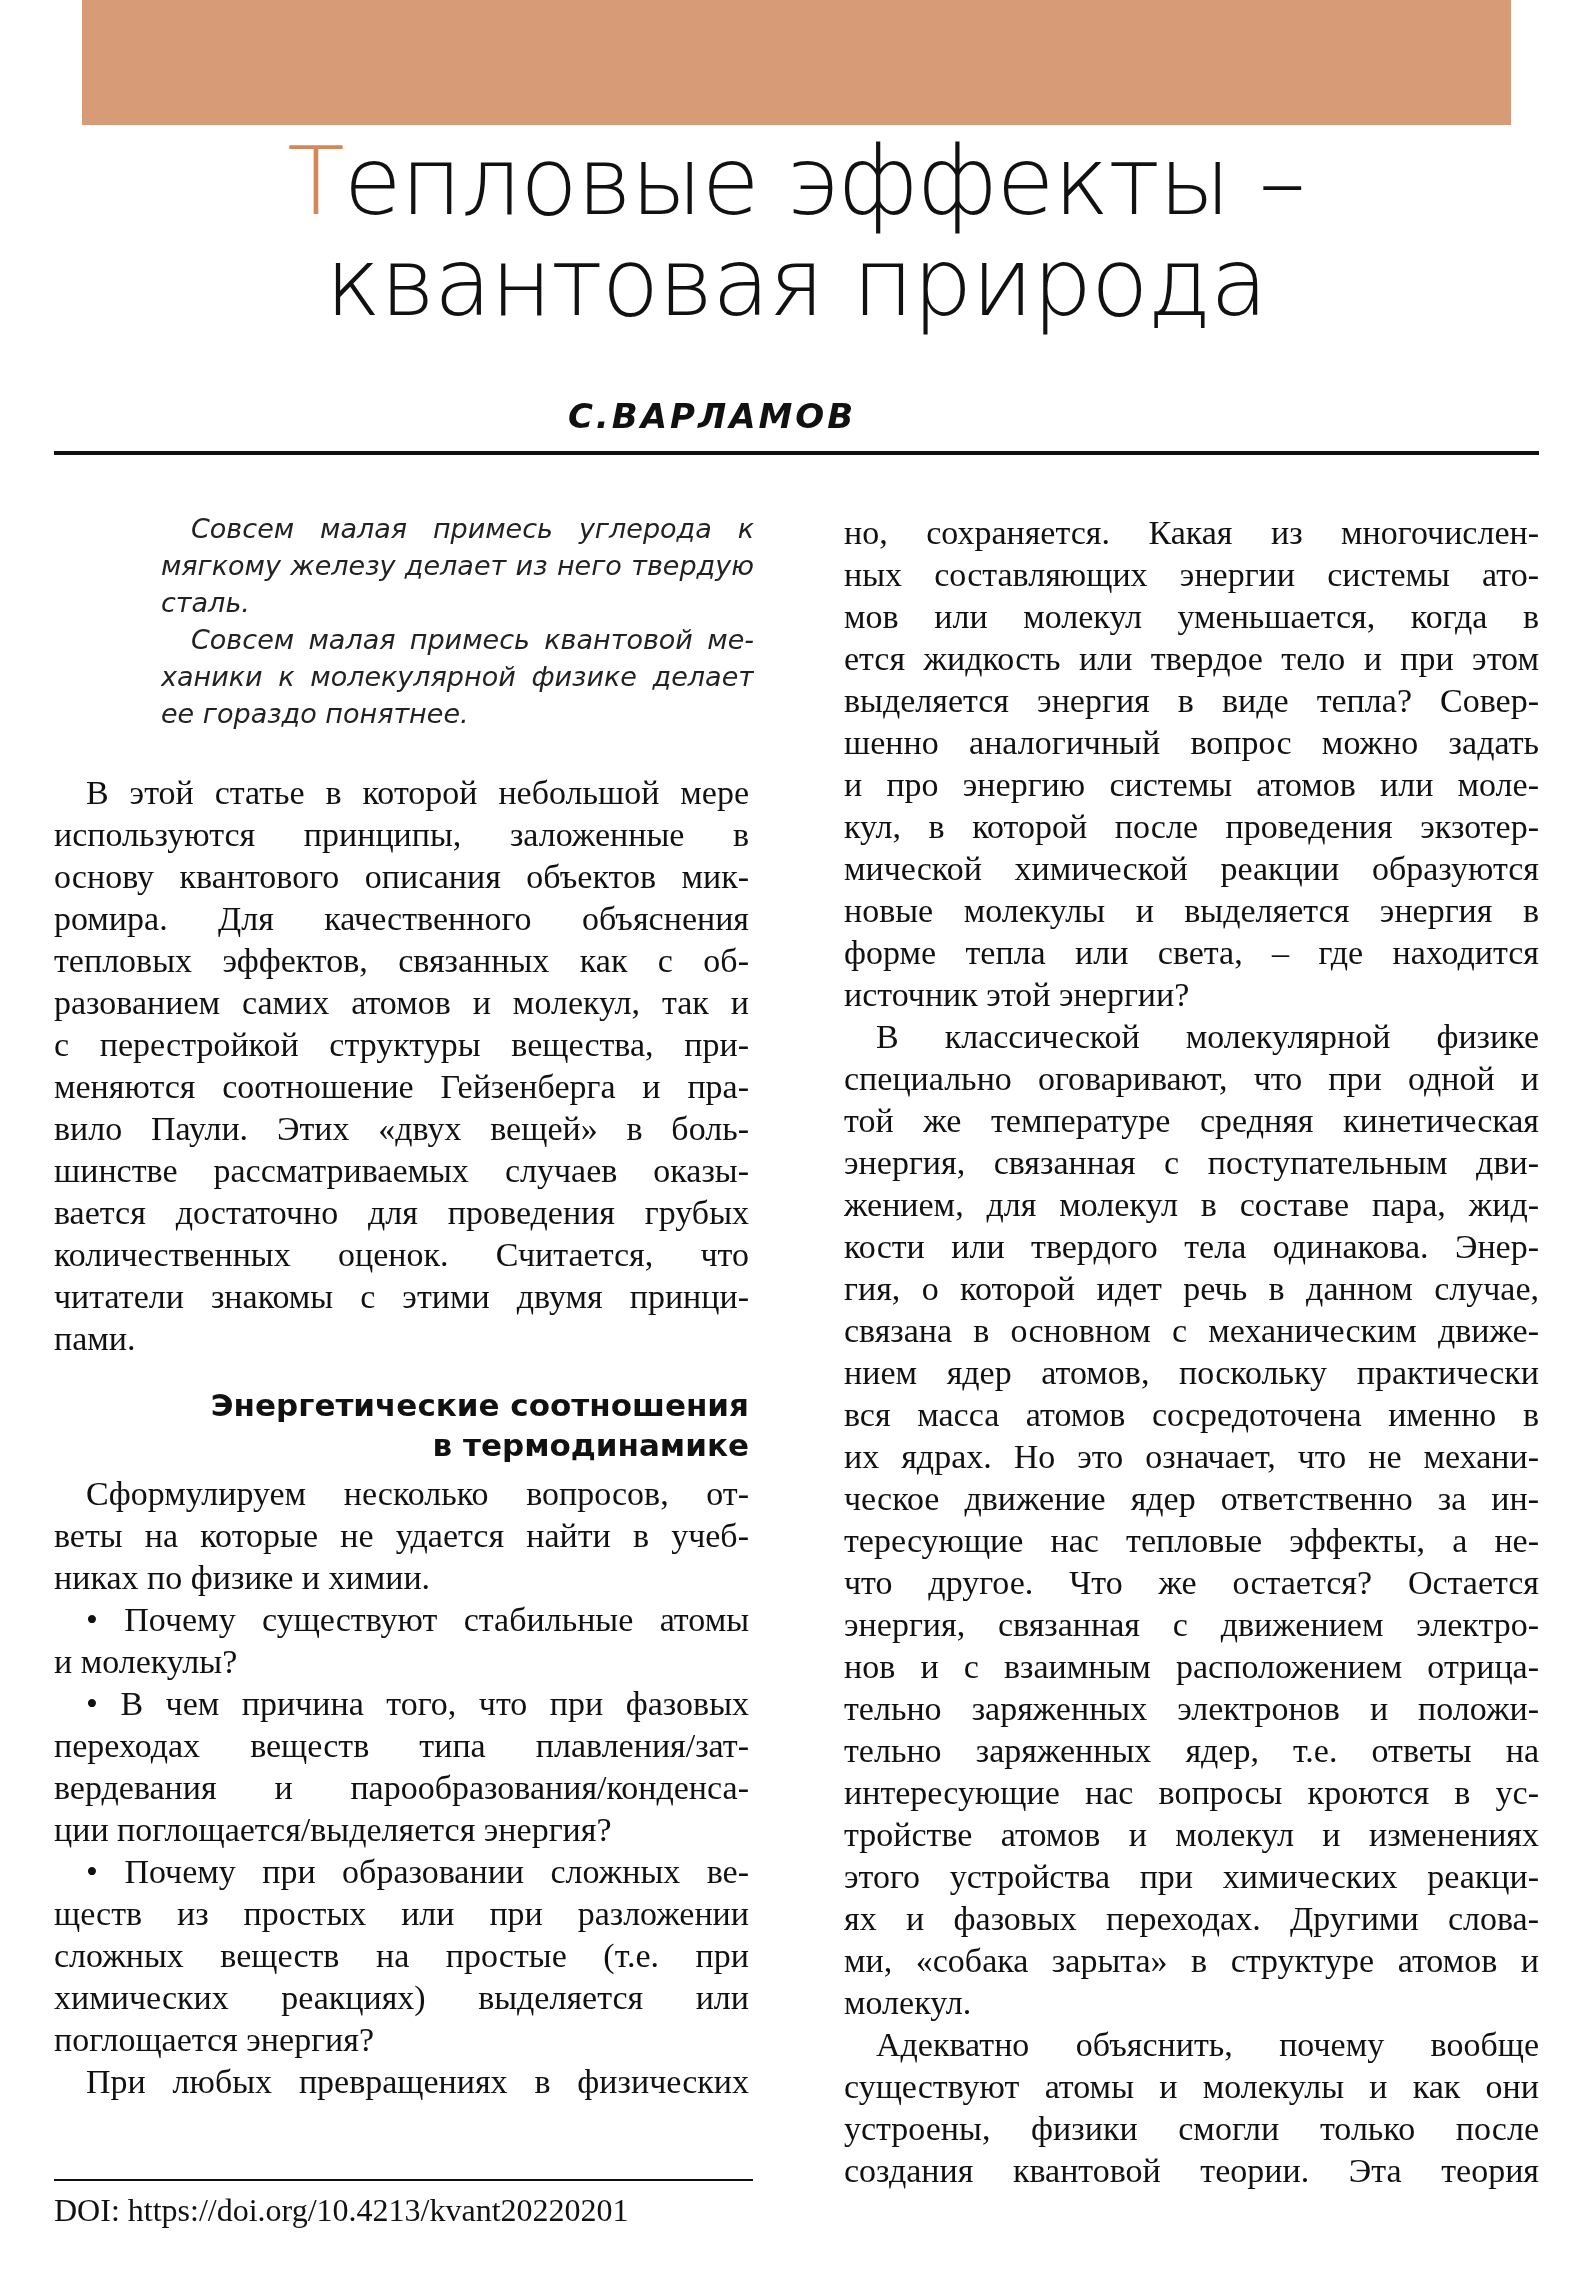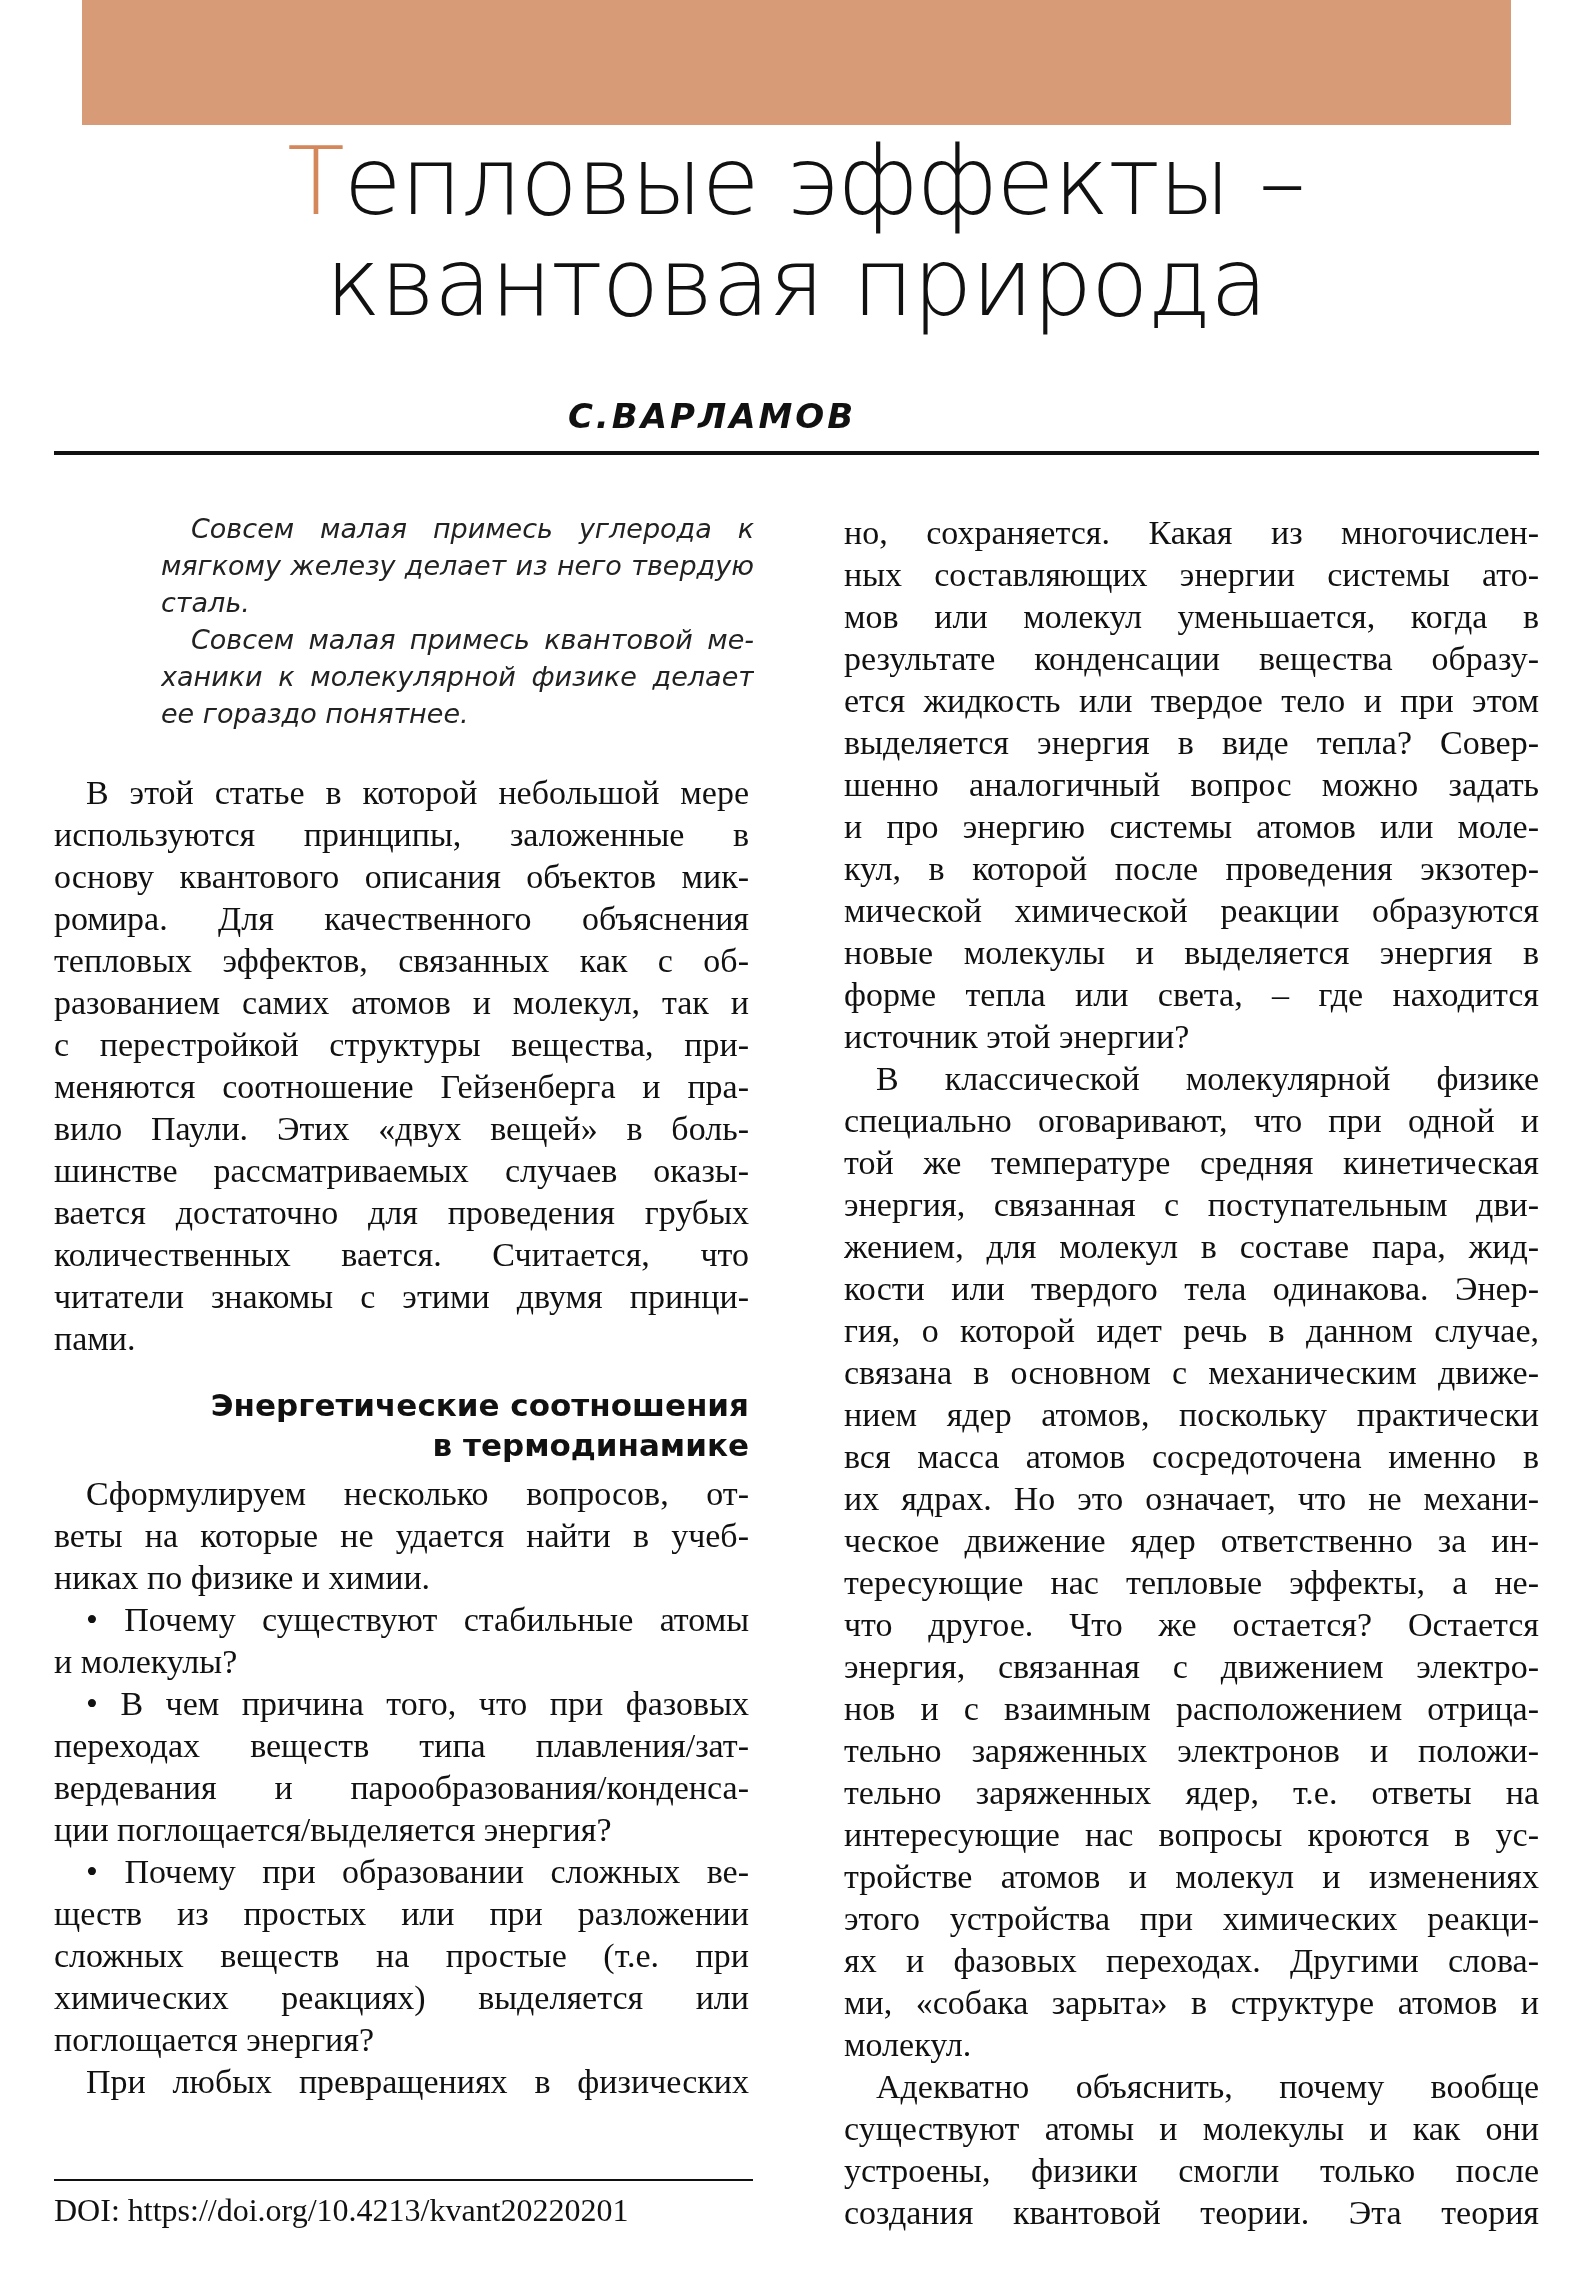--- a/index.html
+++ b/index.html
@@ -50,21 +50,21 @@
   <span class="ln">используются принципы, заложенные в</span>
   <span class="ln">основу квантового описания объектов мик-</span>
   <span class="ln">ромира. Для качественного объяснения</span>
   <span class="ln">тепловых эффектов, связанных как с об-</span>
   <span class="ln">разованием самих атомов и молекул, так и</span>
   <span class="ln">с перестройкой структуры вещества, при-</span>
   <span class="ln">меняются соотношение Гейзенберга и пра-</span>
   <span class="ln">вило Паули. Этих «двух вещей» в боль-</span>
   <span class="ln">шинстве рассматриваемых случаев оказы-</span>
   <span class="ln">вается достаточно для проведения грубых</span>
-  <span class="ln">количественных вается. Считается, что</span>
+  <span class="ln">количественных оценок. Считается, что</span>
   <span class="ln">читатели знакомы с этими двумя принци-</span>
   <span class="ln last">пами.</span>
 </div>
 
 <div class="heading">
   <div>Энергетические соотношения</div>
   <div>в термодинамике</div>
 </div>
 
 <div class="col col-left" style="top:1473px;">
@@ -82,21 +82,20 @@
   <span class="ln">сложных веществ на простые (т.е. при</span>
   <span class="ln">химических реакциях) выделяется или</span>
   <span class="ln last">поглощается энергия?</span>
   <span class="ln ind">При любых превращениях в физических</span>
 </div>
 
 <div class="col col-right" style="top:512px;">
   <span class="ln">но, сохраняется. Какая из многочислен-</span>
   <span class="ln">ных составляющих энергии системы ато-</span>
   <span class="ln">мов или молекул уменьшается, когда в</span>
-  <span class="ln">результате конденсации вещества образу-</span>
   <span class="ln">ется жидкость или твердое тело и при этом</span>
   <span class="ln">выделяется энергия в виде тепла? Совер-</span>
   <span class="ln">шенно аналогичный вопрос можно задать</span>
   <span class="ln">и про энергию системы атомов или моле-</span>
   <span class="ln">кул, в которой после проведения экзотер-</span>
   <span class="ln">мической химической реакции образуются</span>
   <span class="ln">новые молекулы и выделяется энергия в</span>
   <span class="ln">форме тепла или света, – где находится</span>
   <span class="ln last">источник этой энергии?</span>
   <span class="ln ind">В классической молекулярной физике</span>

